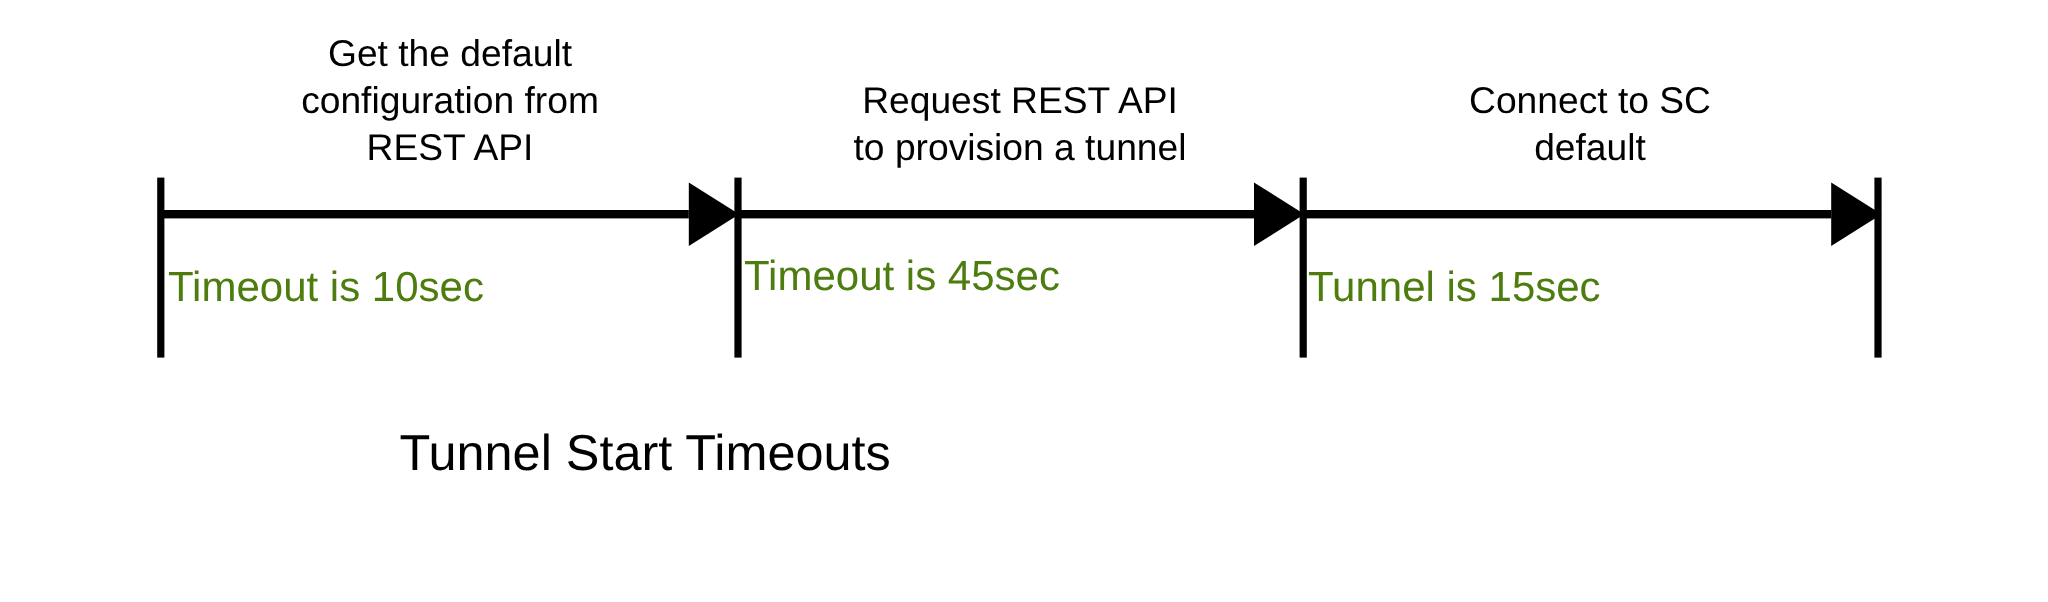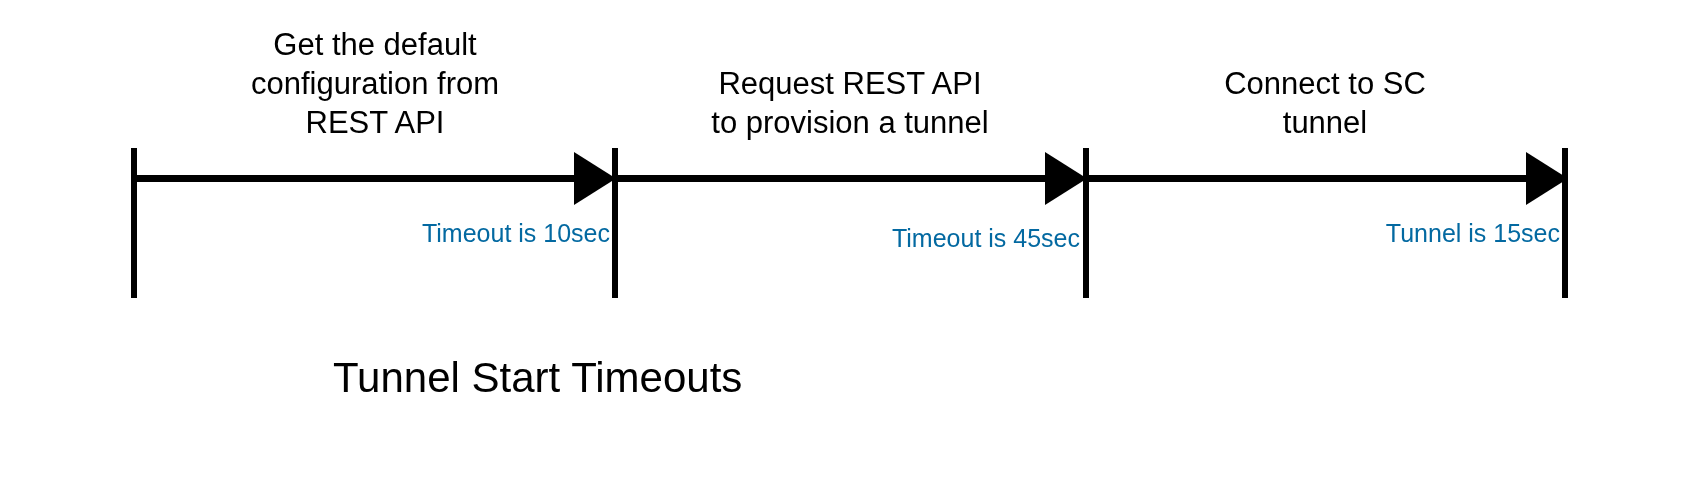--- a/index.html
+++ b/index.html
@@ -34,41 +34,41 @@
     position: absolute;
     text-align: center;
     font-size: 31px;
     line-height: 1.26;
     letter-spacing: 0px;
     color: #000000;
     white-space: pre-line;
   }
   .seg-bottom-label {
     position: absolute;
-    text-align: right;
-    font-size: 25px;
+    text-align: left;
+    font-size: 35px;
     line-height: 1.26;
-    color: #0369a1;
+    color: #4d7c0f;
     white-space: nowrap;
   }
   .diagram-title {
     position: absolute;
     font-size: 42px;
     line-height: 1.1;
     color: #000000;
     white-space: nowrap;
   }
 
   
   .seg1-top { left: 140px;  width: 470px; bottom: 360px; }
   .seg2-top { left: 620px;  width: 460px; bottom: 360px; }
   .seg3-top { left: 1090px; width: 470px; bottom: 360px; }
 
   .seg1-bot { left: 140px;  width: 470px; top: 218px; }
-  .seg2-bot { left: 620px;  width: 460px; top: 223px; }
+  .seg2-bot { left: 620px;  width: 460px; top: 209px; }
   .seg3-bot { left: 1090px; width: 470px; top: 218px; }
 
   .title-pos { left: 333px; width: 740px; top: 355px; }
 </style>
 </head>
 <body>
 
 <div id="canvas">
 
   <svg class="timeline-layer" viewBox="0 0 1707 502" width="1707" height="502" aria-hidden="true">
@@ -90,21 +90,21 @@
     <rect x="1083" y="148" width="6" height="150" fill="#000000"></rect>
     <rect x="1562" y="148" width="6" height="150" fill="#000000"></rect>
   </svg>
 
   <div class="seg-top-label seg2-top">Request REST API
 to provision a tunnel</div>
   <div class="seg-top-label seg1-top">Get the default
 configuration from
 REST API</div>
   <div class="seg-top-label seg3-top">Connect to SC
-tunnel</div>
+default</div>
 
   <div class="seg-bottom-label seg1-bot">Timeout is 10sec</div>
   <div class="seg-bottom-label seg2-bot">Timeout is 45sec</div>
   <div class="seg-bottom-label seg3-bot">Tunnel is 15sec</div>
 
   <div class="diagram-title title-pos">Tunnel Start Timeouts</div>
 
 </div>
 
 </body></html>

